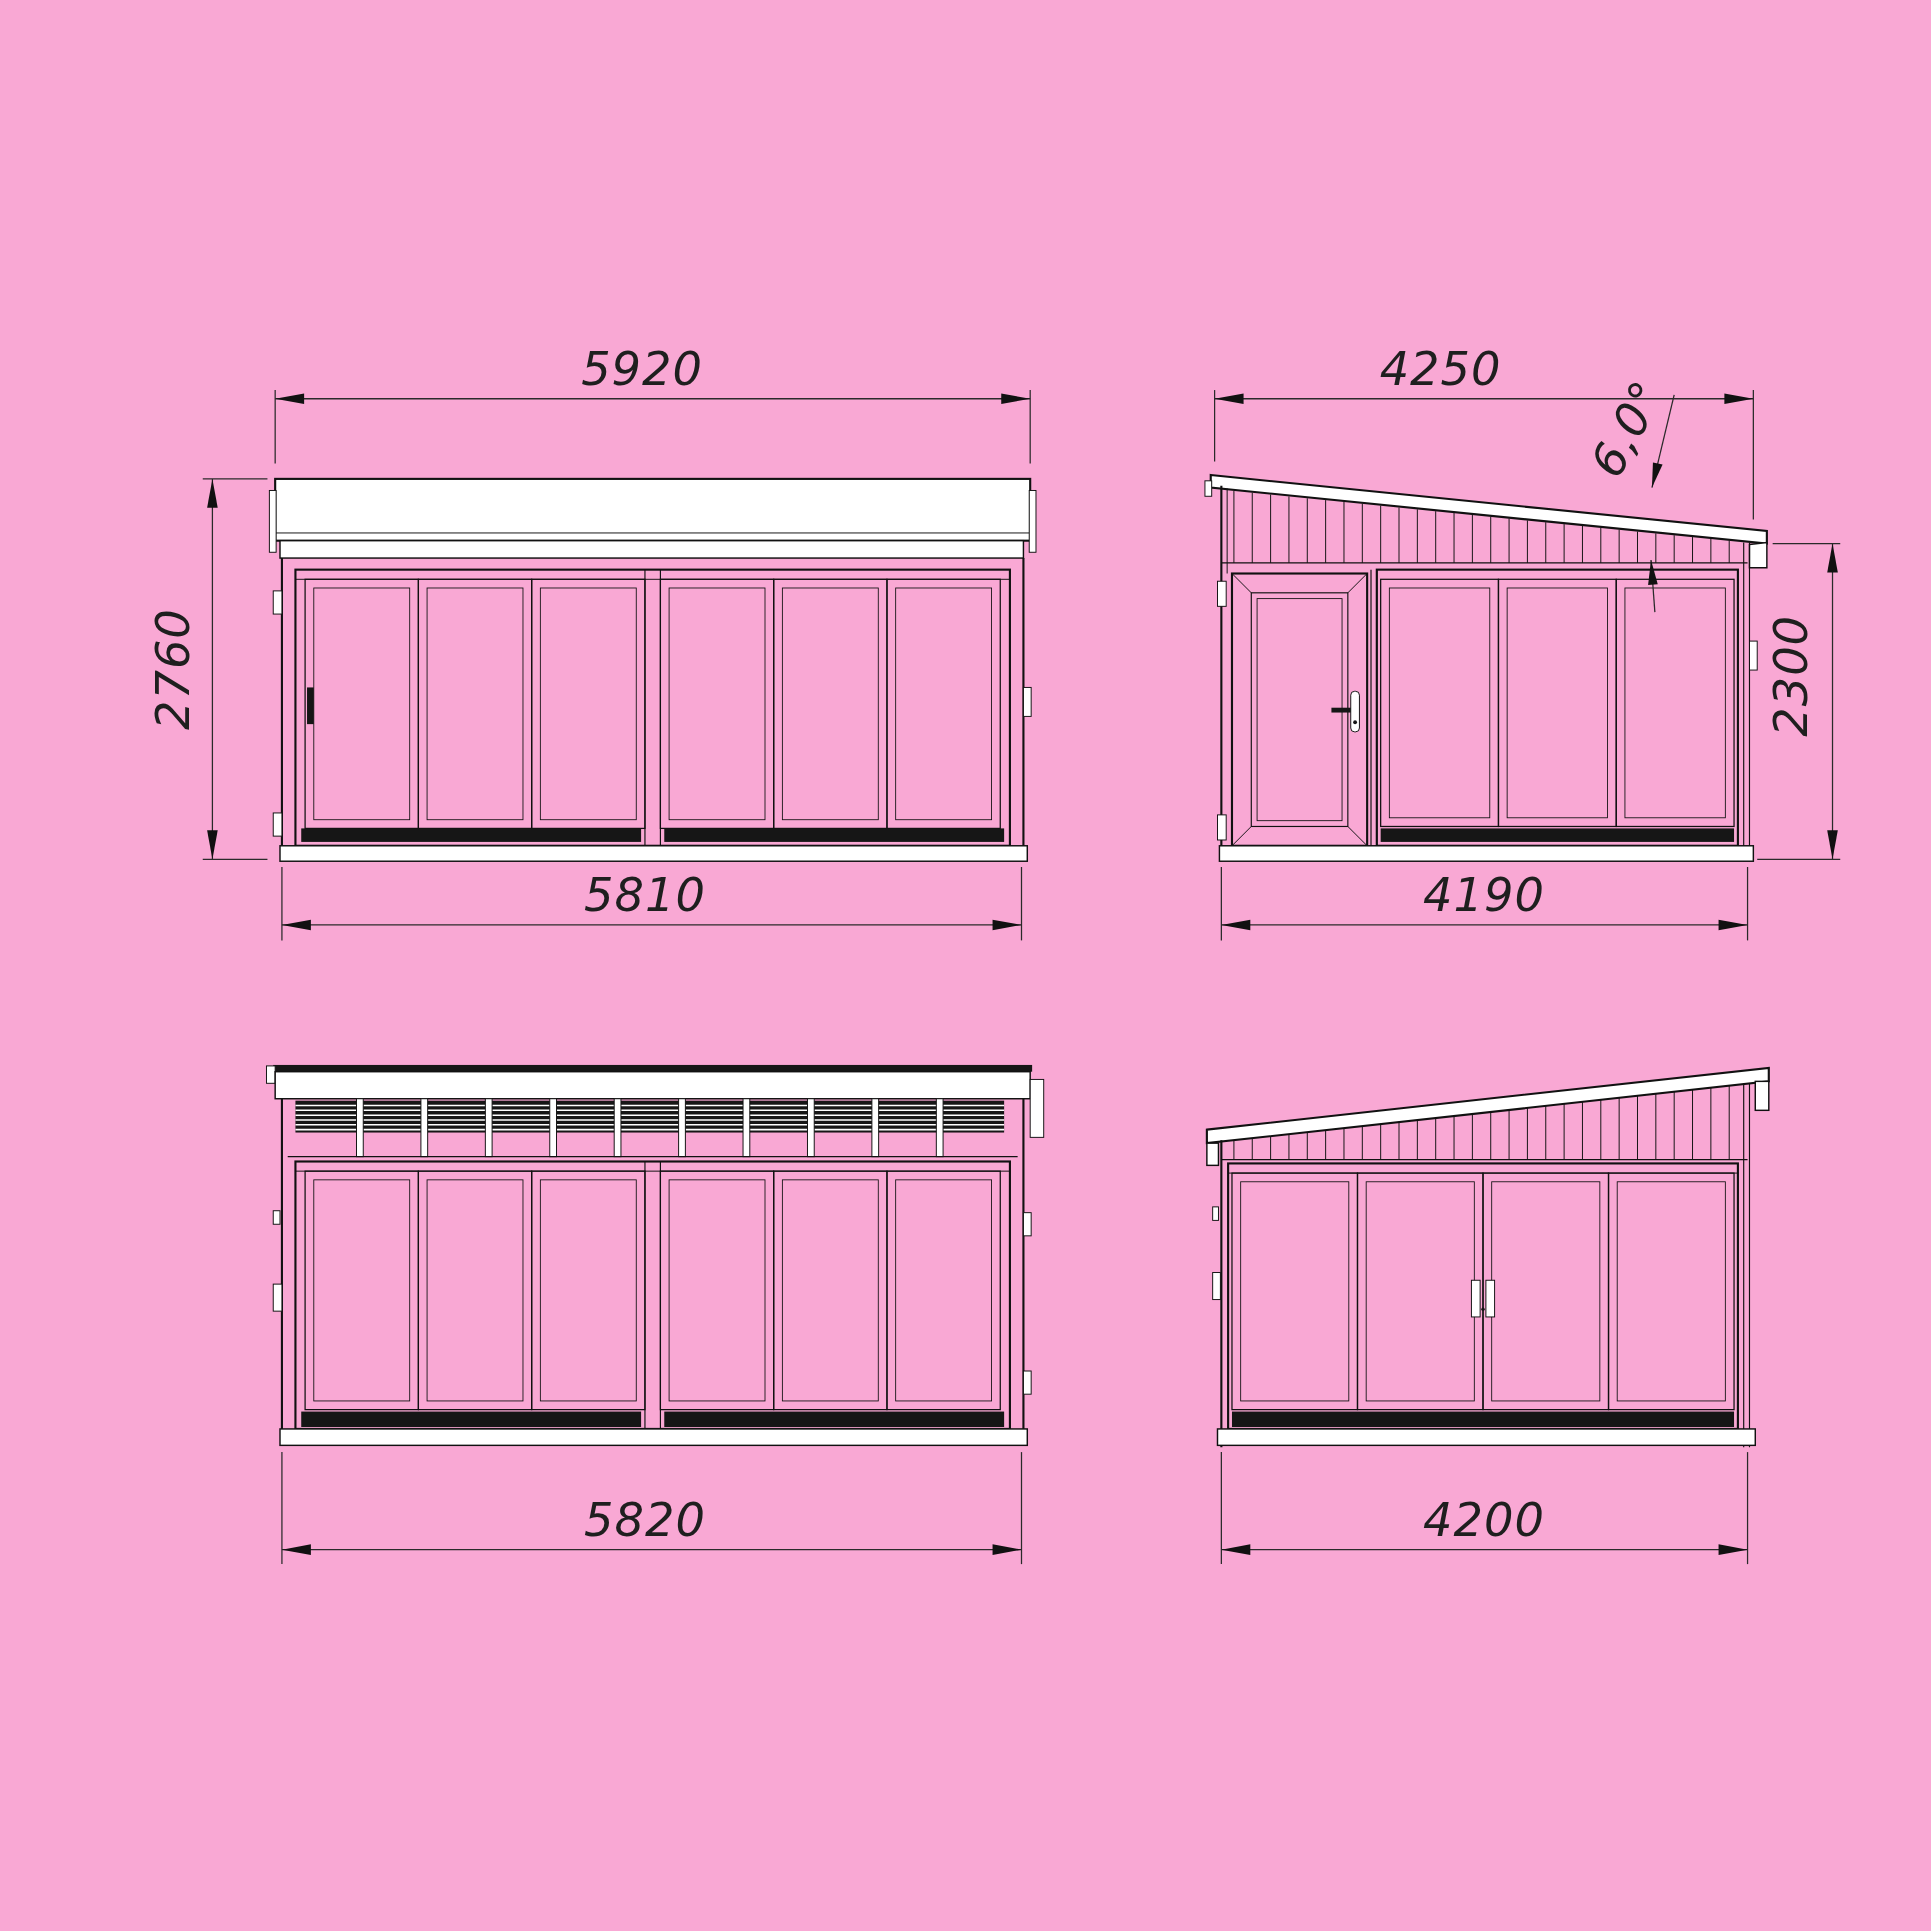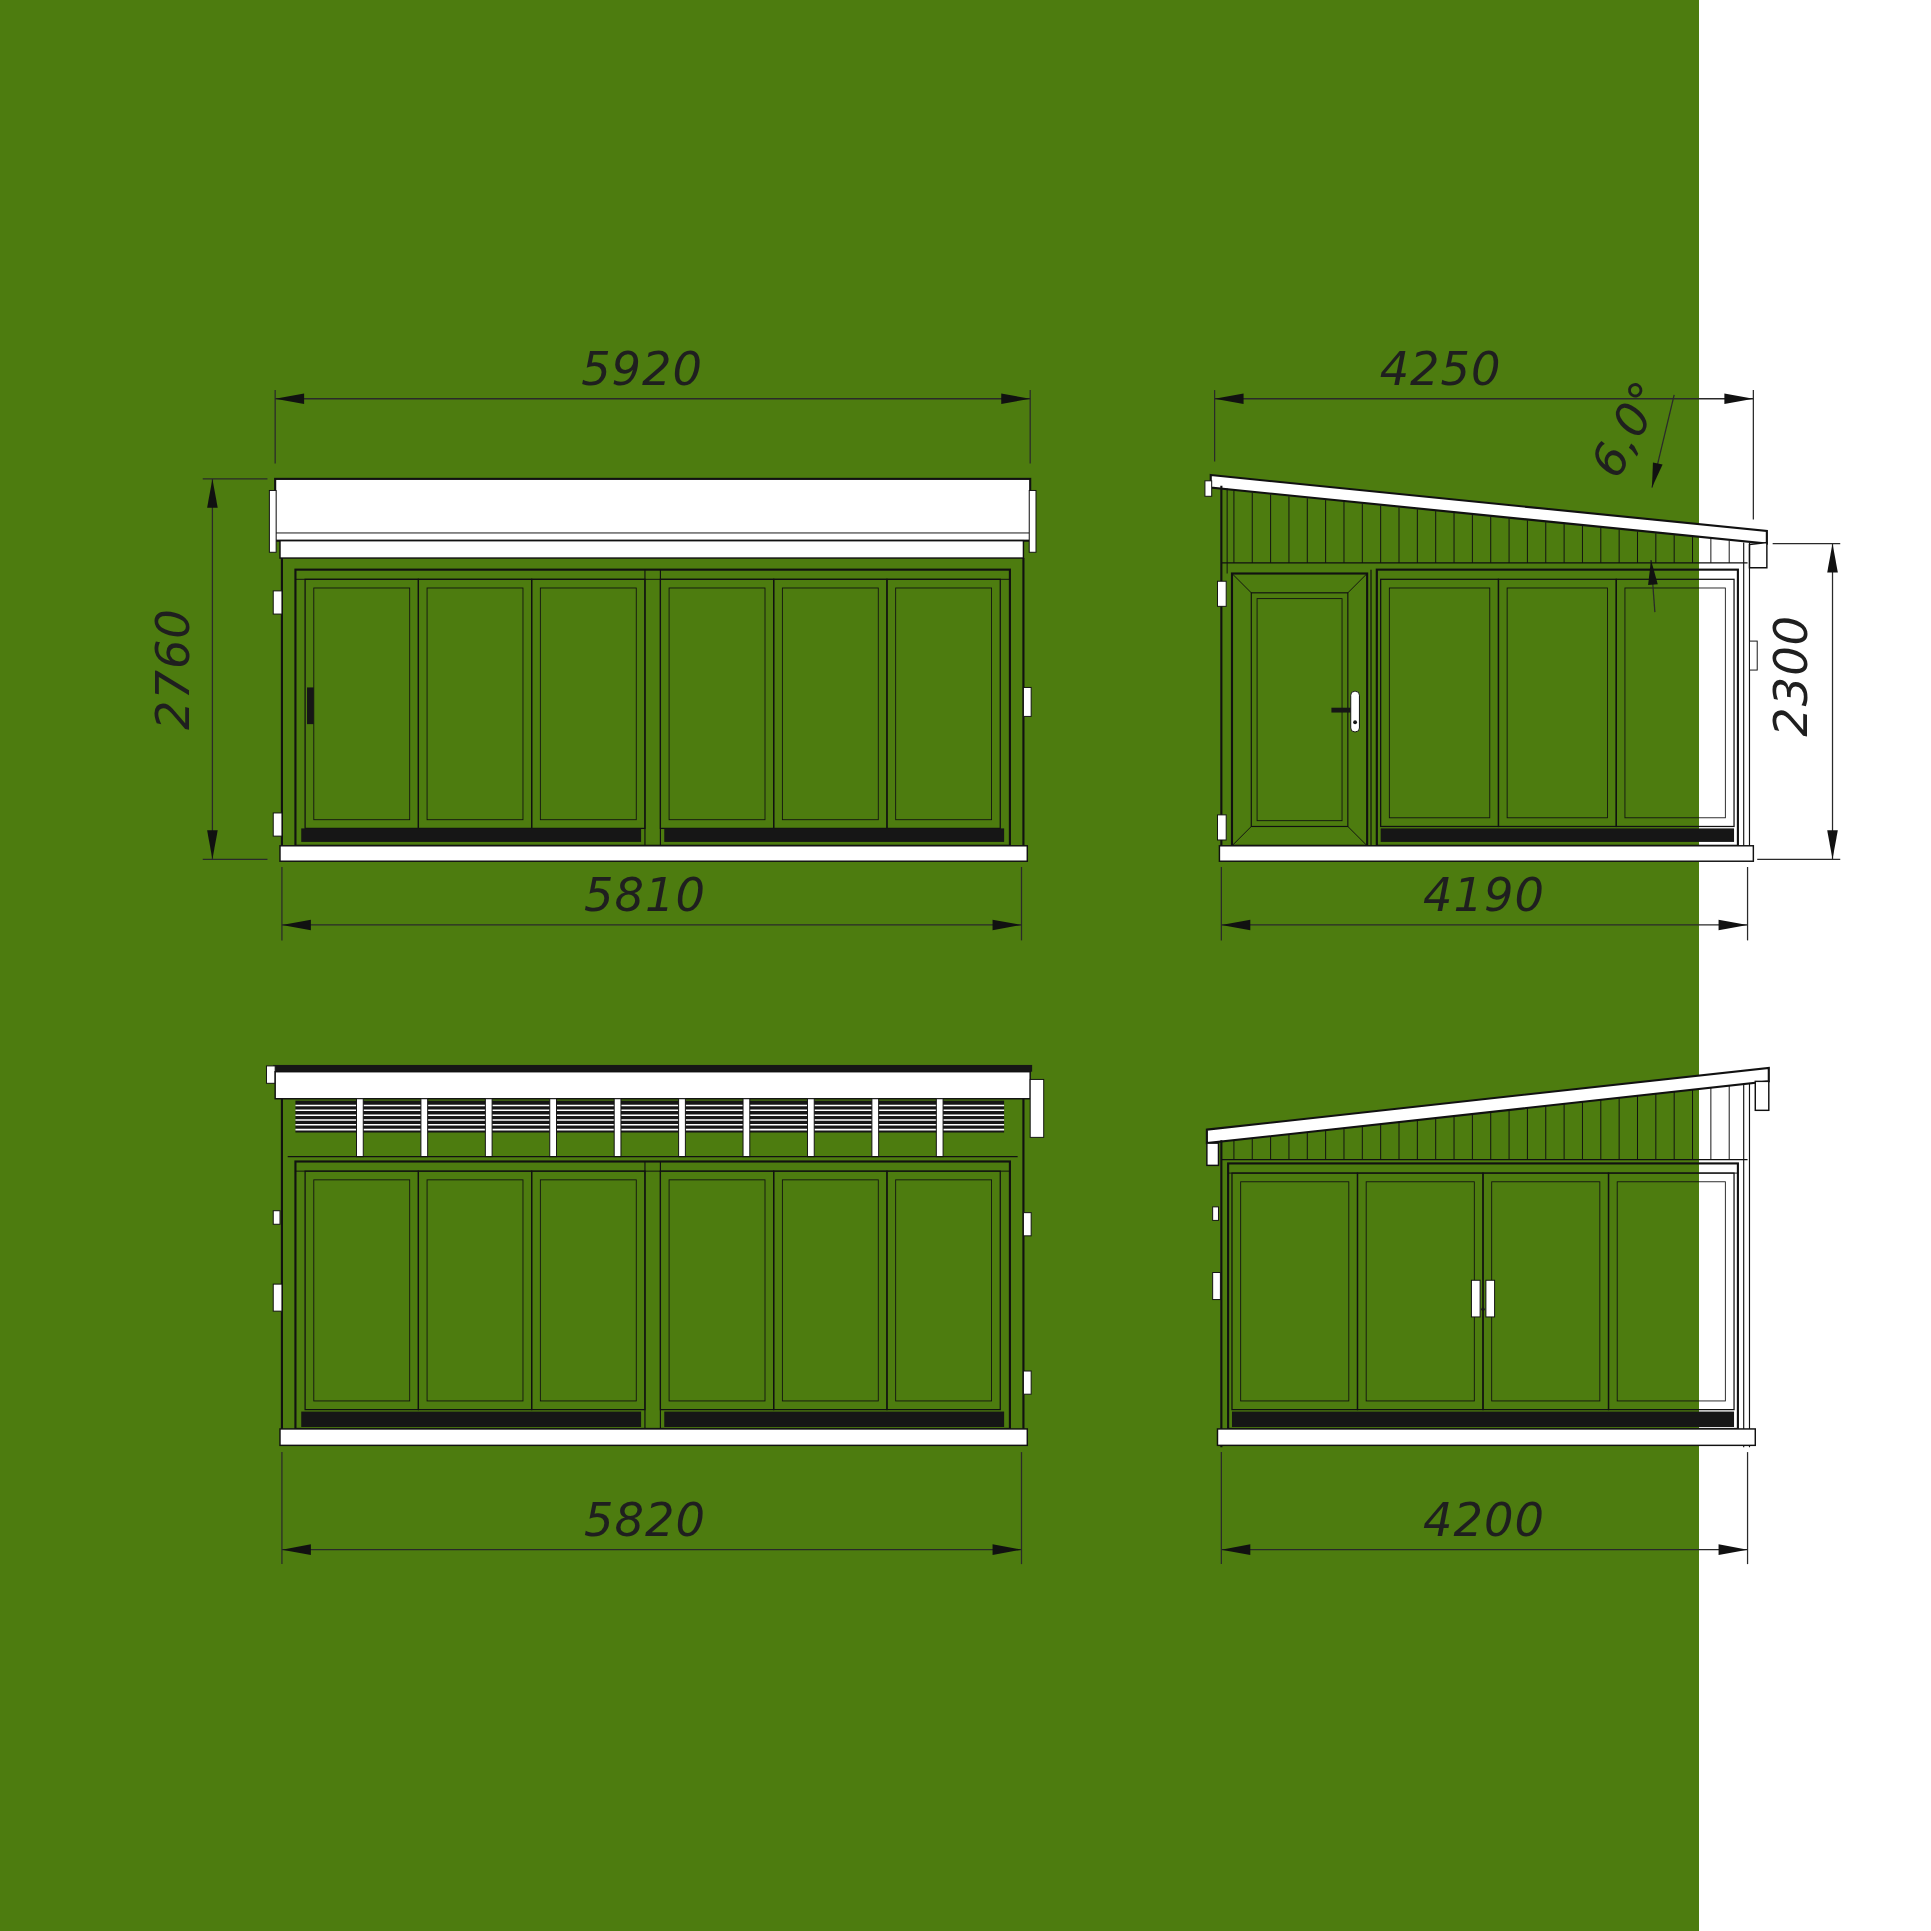--- a/index.html
+++ b/index.html
@@ -1,16 +1,16 @@
 <!DOCTYPE html>
 <html><head>
 <meta charset="utf-8">
 <style>
   html,body{margin:0;padding:0;background:#ffffff;}
-  .page{width:1699px;height:1931px;background:#4d7c0f;position:relative;font-family:"DejaVu Sans",sans-serif;}
+  .page{width:1931px;height:1931px;background:#f9a8d4;position:relative;font-family:"DejaVu Sans",sans-serif;}
   svg{display:block;}
   .ln{stroke:#111;fill:none;}
   .wh{stroke:#111;fill:#ffffff;}
   .w2{stroke-width:2.2;}
   .w15{stroke-width:1.5;}
   .w12{stroke-width:1.2;}
   .w1{stroke-width:1;}
   .w09{stroke-width:0.9;}
   .dim{stroke:#2a2a2a;stroke-width:1.3;fill:none;}
   .arr{fill:#111;stroke:none;}

